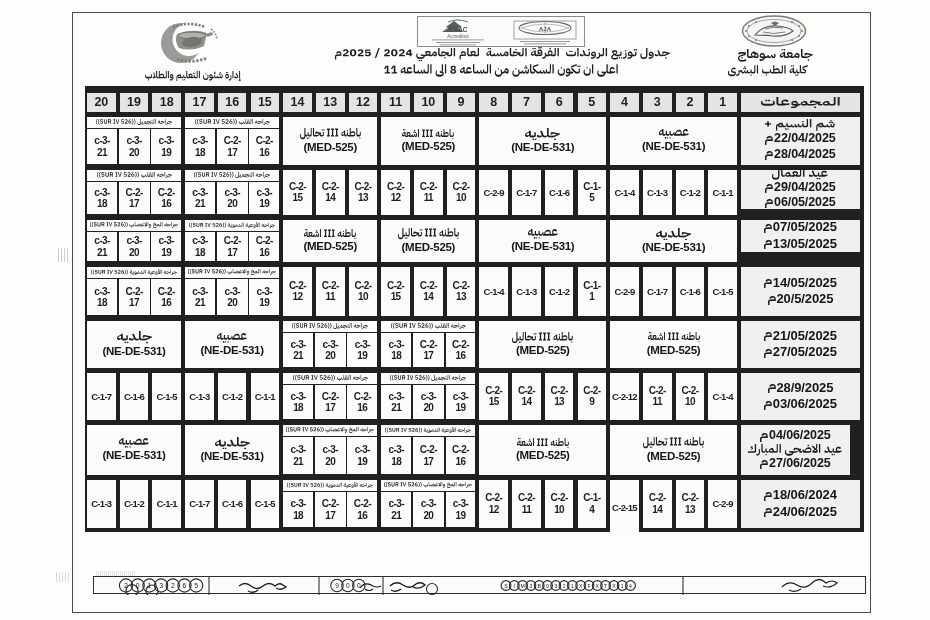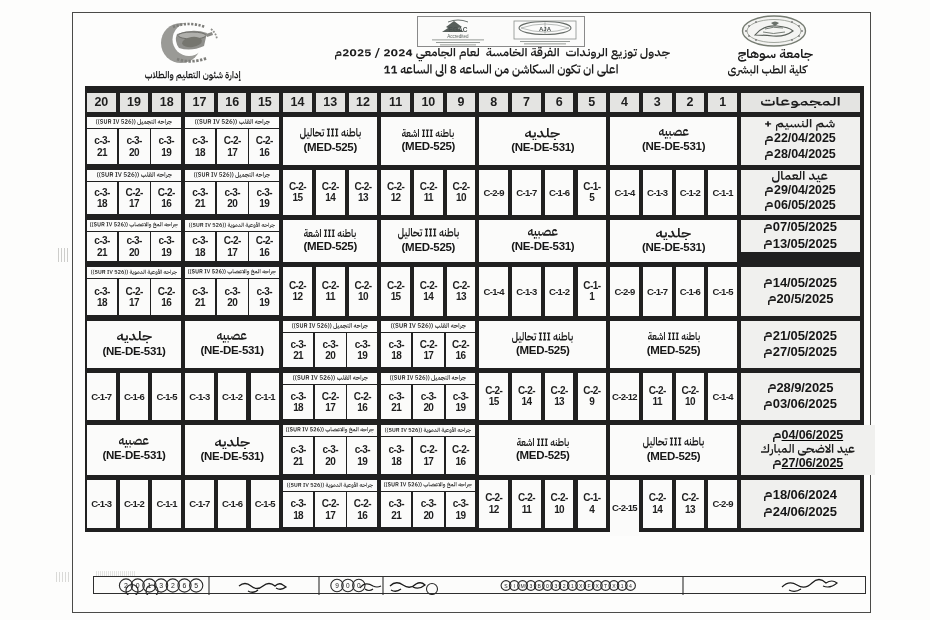--- a/index.html
+++ b/index.html
@@ -480,21 +480,21 @@
   </div>
 
 <div class="cell mid" style="left:675.6px;top:169.5px;width:28.7px;height:45.0px;background:#fbfbfa;">
     <div class="c1">C-1-2</div>
   </div>
 
 <div class="cell mid" style="left:708.3px;top:169.5px;width:28.7px;height:45.0px;background:#fbfbfa;">
     <div class="c1">C-1-1</div>
   </div>
 
-<div class="cell mid" style="left:741.0px;top:169.5px;width:119.0px;height:45.0px;background:#f0f0ee;">
+<div class="cell mid" style="left:741.0px;top:169.5px;width:119.0px;height:39px;background:#f0f0ee;">
     <div class="dt d3">
       <div class="dl">
         <svg class="ar " style="width:56.0px;height:12.0px;" viewBox="0 0 388 90" preserveAspectRatio="none">
           <use href="#geidwork"></use>
         </svg>
       </div>
       <div class="dl">
         <svg class="ar " style="width:8.2px;height:9.3px;margin-bottom:-2.5px;" viewBox="0 0 49 69" preserveAspectRatio="none">
           <use href="#gmeem"></use>
         </svg>
@@ -1099,21 +1099,21 @@
 
 <div class="cell mid" style="left:610.2px;top:424.5px;width:126.8px;height:50.0px;background:#fbfbfa;">
     <div class="m2">
       <svg class="ar " style="width:61.0px;height:11.5px;" viewBox="0 0 580 90" preserveAspectRatio="none">
         <use href="#gbattah"></use>
       </svg>
       <div class="mcode">(MED-525)</div>
     </div>
   </div>
 
-<div class="cell mid" style="left:741.0px;top:424.5px;width:134px;height:50.0px;background:#f0f0ee;text-decoration:underline;">
+<div class="cell mid" style="left:741.0px;top:424.5px;width:109px;height:50.0px;background:#f0f0ee;">
     <div class="dt d3">
       <div class="dl">
         <svg class="ar " style="width:8.2px;height:9.3px;margin-bottom:-2.5px;" viewBox="0 0 49 69" preserveAspectRatio="none">
           <use href="#gmeem"></use>
         </svg>
         <span>04/06/2025</span>
       </div>
       <div class="dl">
         <svg class="ar " style="width:94.0px;height:12.0px;" viewBox="0 0 705 90" preserveAspectRatio="none">
           <use href="#geidadha"></use>

